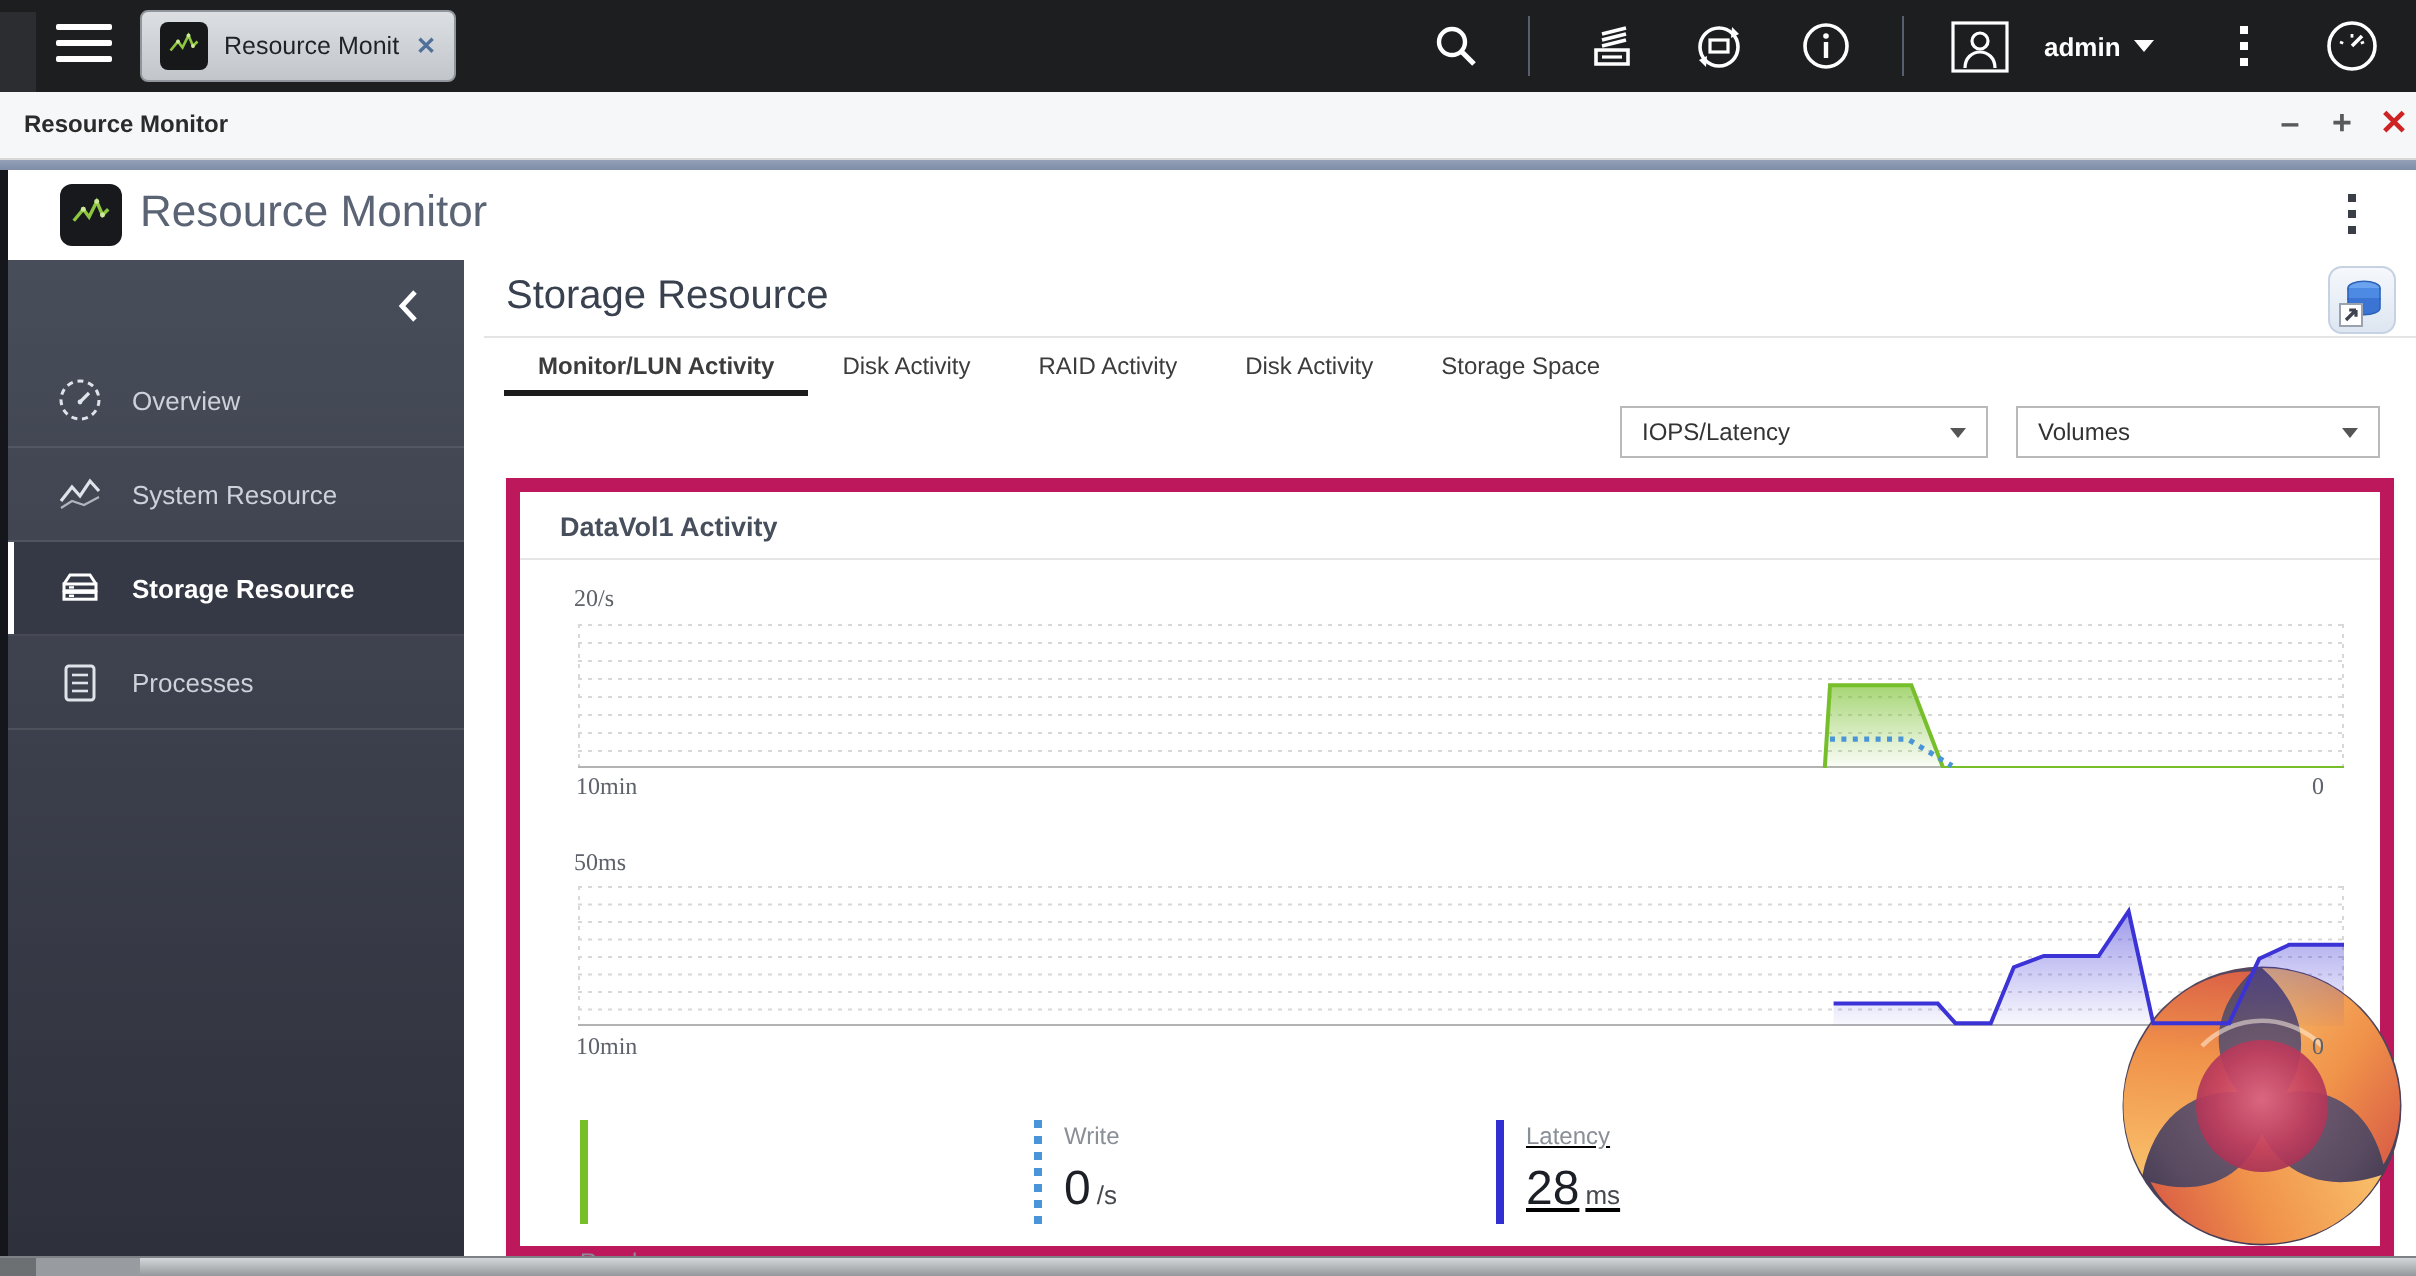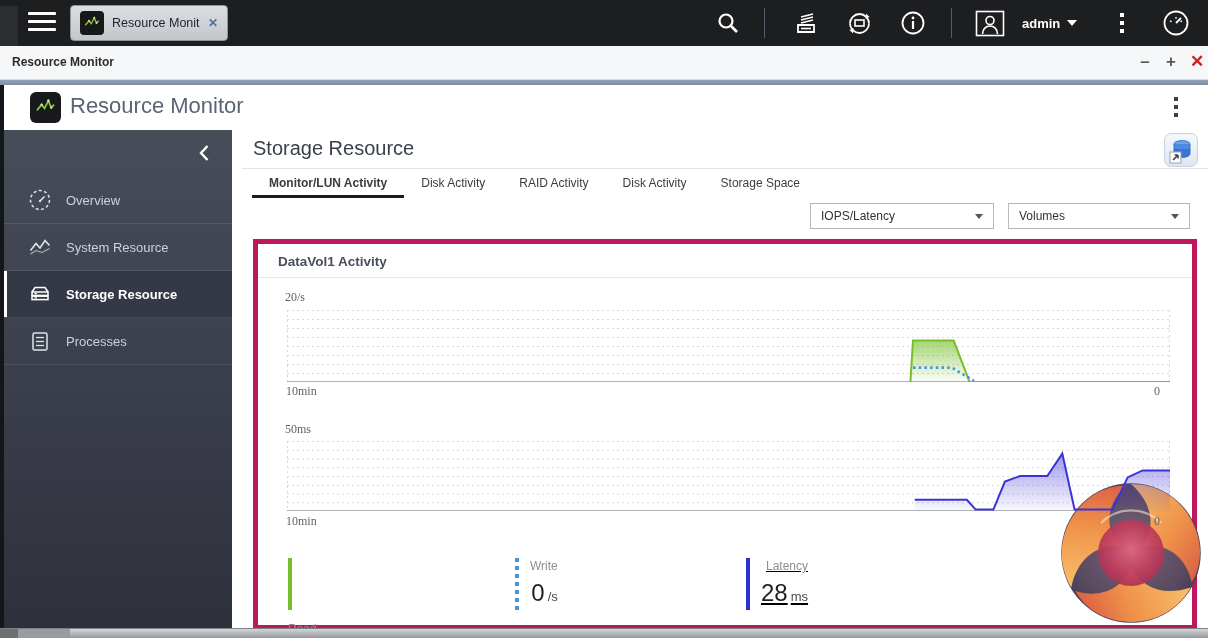--- a/index.html
+++ b/index.html
@@ -62,22 +62,22 @@
   .tab.active { font-weight:bold; border-bottom-color:#1c1c1c; }
   .shortcut-icon { position:absolute; right:10px; top:3px; width:34px; height:34px; border-radius:7px;
     background:linear-gradient(#f5f8fc,#dde6f1); border:1px solid #c6d2e2; cursor:pointer; }
   .dropdown { position:absolute; top:73px; height:26px; background:#fff; border:1px solid #b9b9b9;
     display:flex; align-items:center; padding:0 10px; font-size:12px; color:#333; cursor:pointer; }
   .dropdown .caret { margin-left:auto; width:0; height:0; border-left:4.5px solid transparent; border-right:4.5px solid transparent; border-top:5.5px solid #555; }
   .dd-metric { left:578px; width:184px; }
   .dd-scope { left:776px; width:182px; }
 
   
-  .panel { position:absolute; left:21px; top:109px; right:11px; bottom:-2px; border:5px solid #be185d;
-    background:#fff; box-shadow:0 1px 3px rgba(0,0,0,0.07);text-align:right; }
+  .panel { position:absolute; left:21px; top:109px; right:11px; bottom:-2px; border:7px solid #be185d;
+    background:#fff; box-shadow:0 1px 3px rgba(0,0,0,0.07); }
   .panel-title { position:absolute; left:20px; top:10px; font-size:13.5px; font-weight:bold; color:#474e5c; z-index:4; }
   .panel-divider { position:absolute; left:0; right:0; top:33px; height:1px; background:#e6e6e6; }
   .axis-label { position:absolute; font-size:12px; color:#5d626b; z-index:4;font-family:Liberation Serif, serif; }
   .chart { position:absolute; left:29px; width:883px; }
   .chart .layer { position:absolute; left:0; top:0; width:100%; height:100%; }
   .grid-layer { z-index:1; }
   .series-layer { z-index:3; }
   #chart0 { top:66px; height:72px; }
   #chart1 { top:197px; height:70px; }
 

